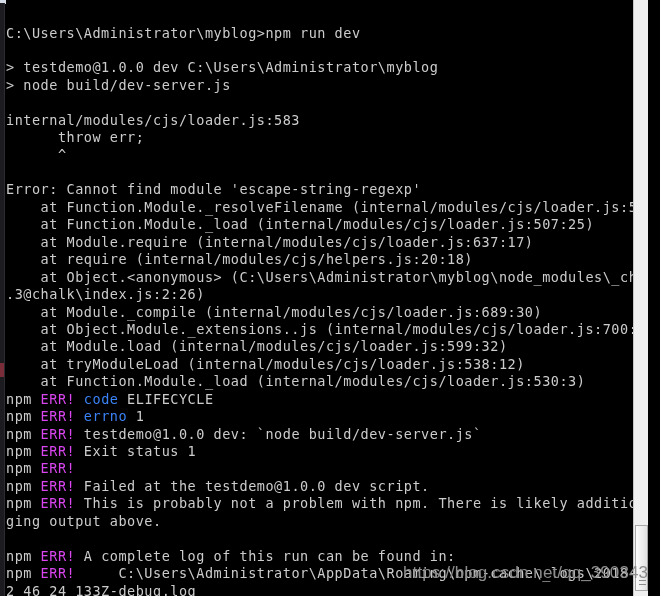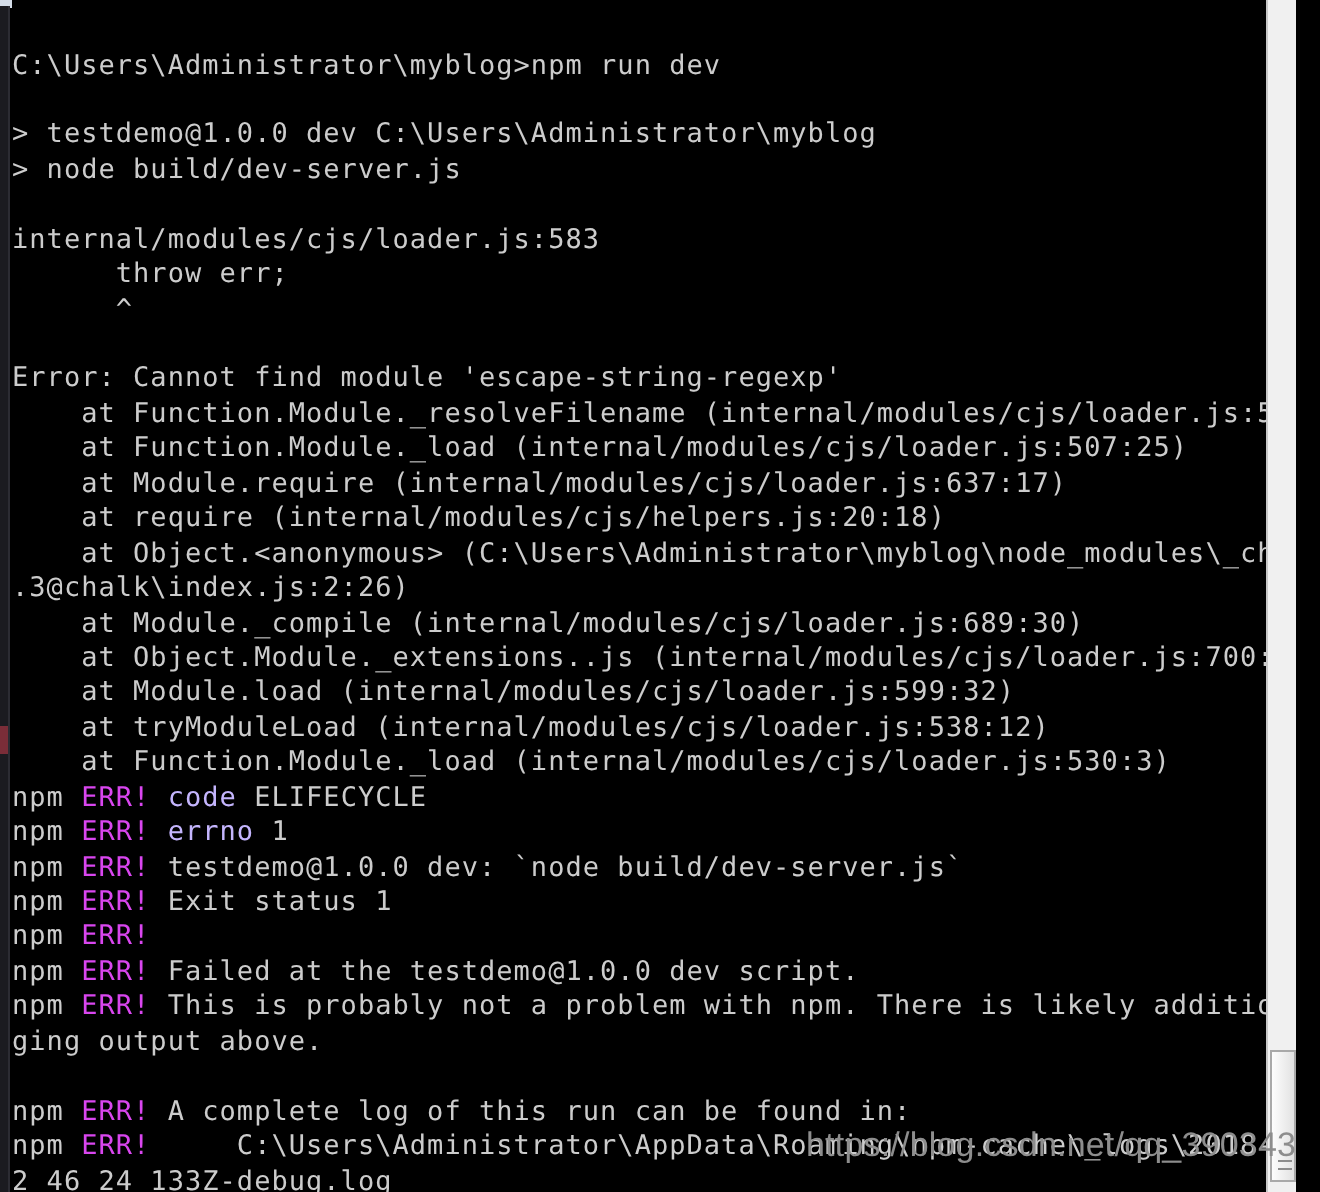--- a/index.html
+++ b/index.html
@@ -66,21 +66,21 @@
     letter-spacing: 0.52px;
     white-space: pre;
     padding-top: 11px;
     box-sizing: border-box;
   }
   .line {
     height: 17.45px;
     white-space: pre;
   }
   .err { color: #d946ef; }
-  .magenta { color: #c4b5fd; margin-top: 28px; }
+  .magenta { color: #3b82f6; margin-top: 28px; }
 
   
   #vertical-scrollbar {
     position: absolute;
     right: 0;
     top: 0;
     width: 15px;
     height: 596px;
     background: #f0f0f0;
     border-left: 1px solid #c8c8c8;

